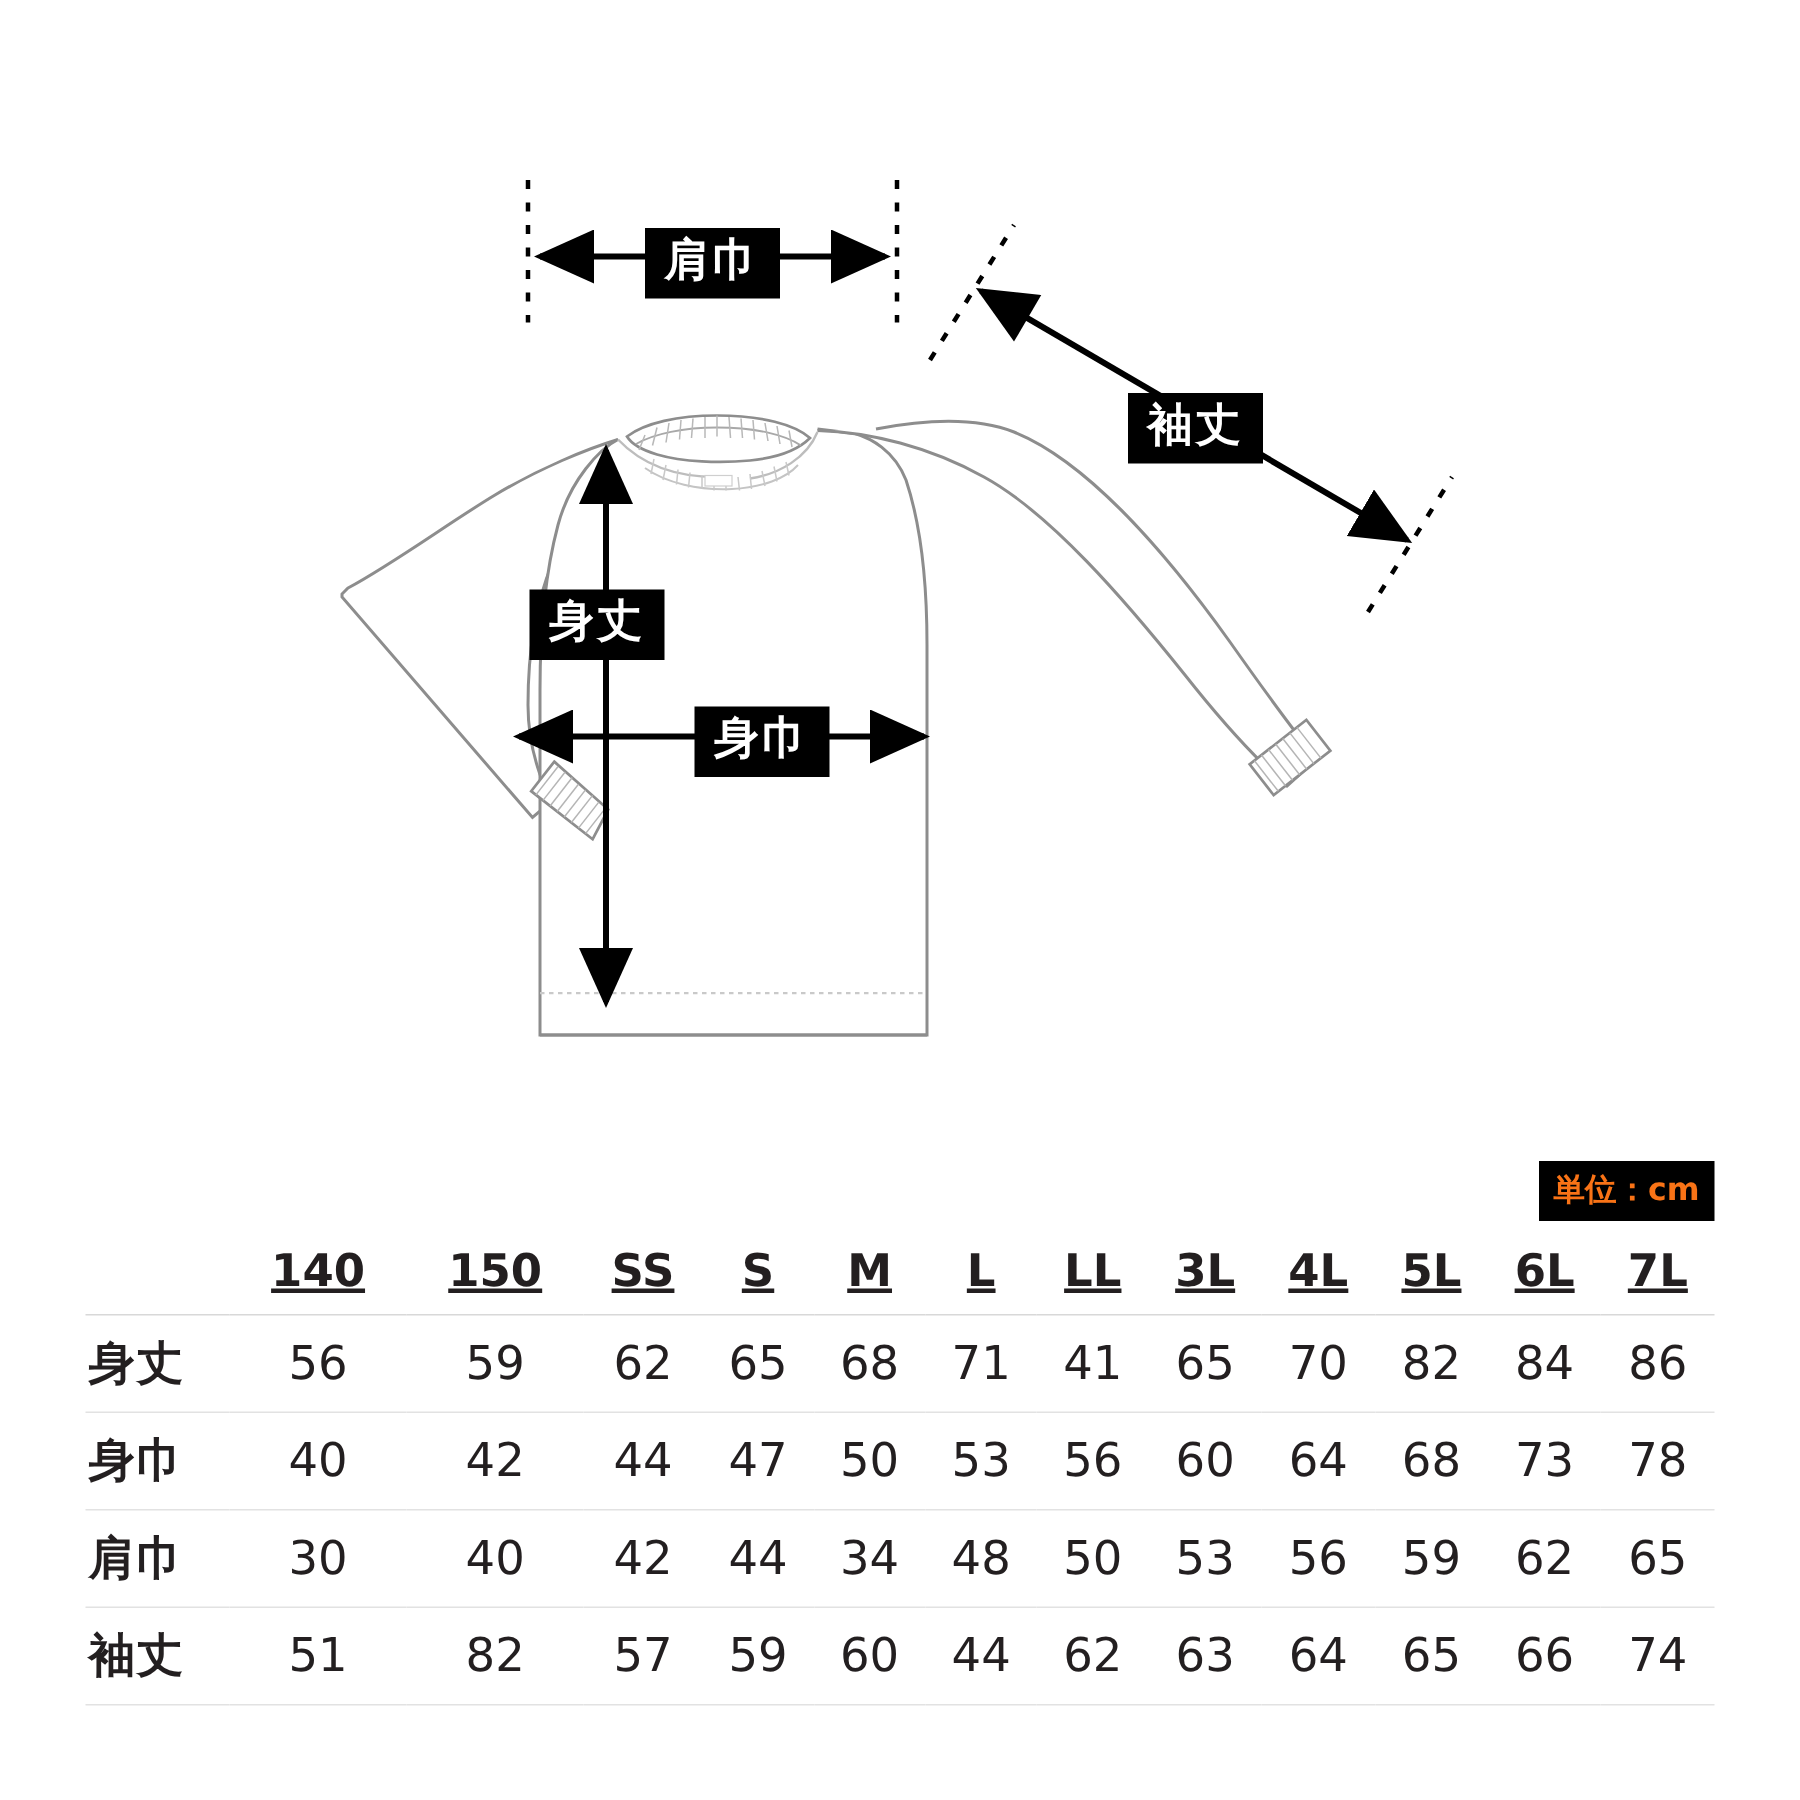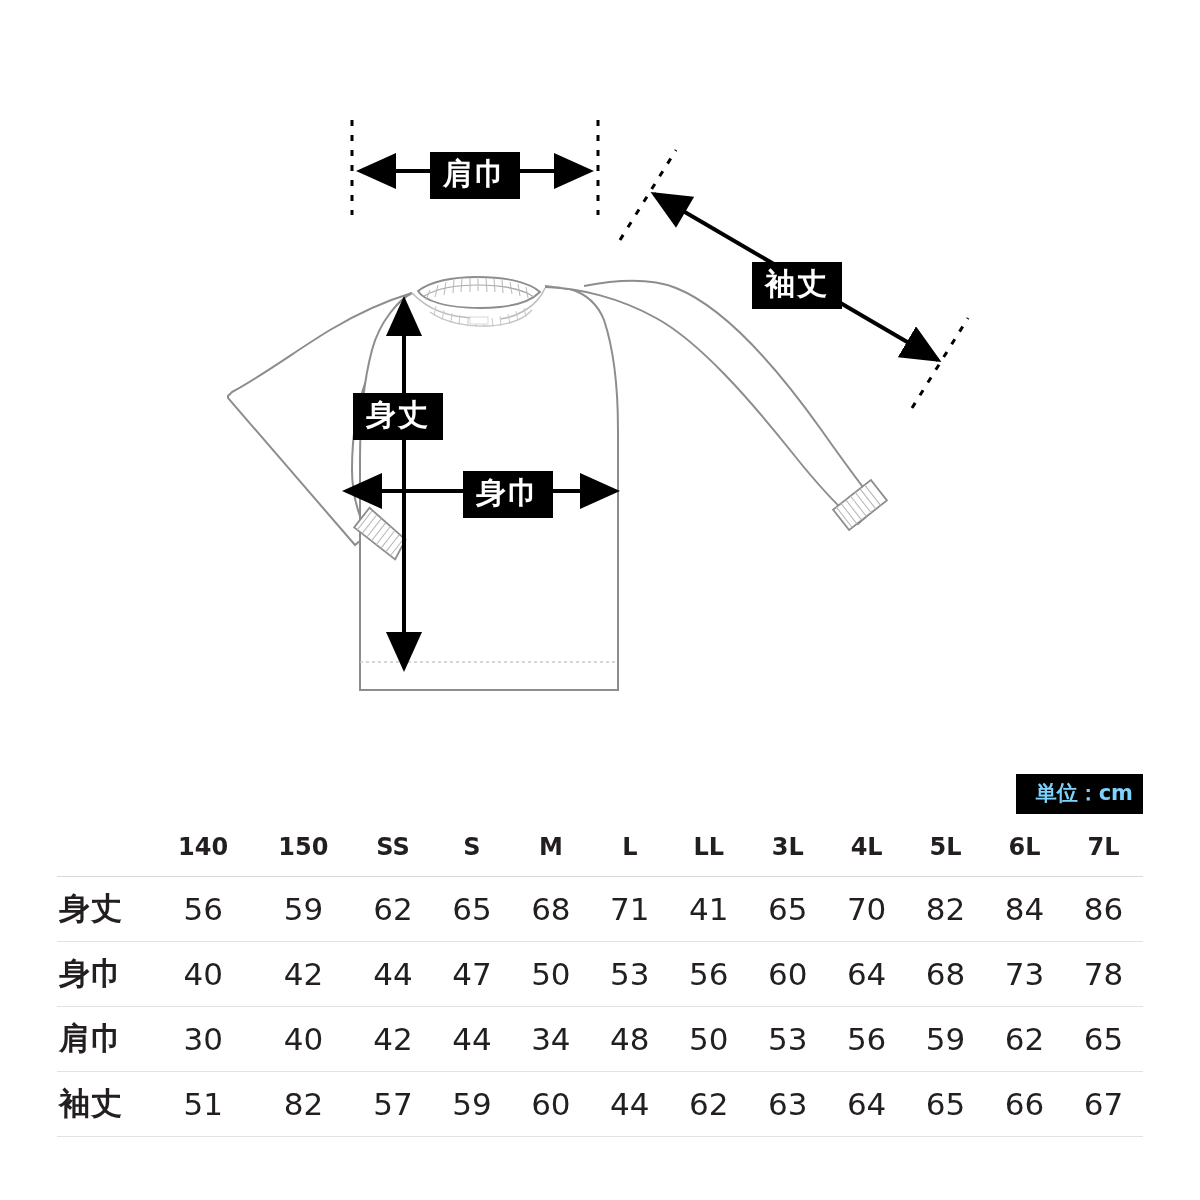--- a/index.html
+++ b/index.html
@@ -38,24 +38,24 @@
   #label-sode  { left: 752px; top: 262px; }
   #label-mitake{ left: 353px; top: 393px; }
   #label-mihaba{ left: 463px; top: 471px; }
 
   
   #unit-badge {
     position: absolute;
     right: 57px;
     top: 774px;
     background: #000000;
-    color: #7dd3fc;
+    color: #f97316;
     font-size: 21px;
     font-weight: 700;
-    padding: 5px 10px 7px 20px;
+    padding: 5px 10px 7px 10px;
     white-space: nowrap;
     font-family: "DejaVu Sans", sans-serif;
   }
 
   
   #size-table {
     position: absolute;
     left: 57px;
     top: 818px;
     width: 1086px;
@@ -66,23 +66,24 @@
     text-align: center;
     font-weight: 400;
     font-size: 31px;
     color: #231f20;
     padding: 0;
     height: 64px;
     vertical-align: middle;
   }
   #size-table thead th {
     font-weight: 700;
-    font-size: 24px;
+    font-size: 30px;
     height: 58px;
     border-bottom: 1px solid #d8d8d8;
+    text-decoration: underline;
   }
   #size-table thead th.rowhead-col { width: 96px; }
   #size-table tbody th {
     font-weight: 700;
     font-size: 31px;
     text-align: left;
     padding-left: 2px;
     letter-spacing: 1px;
   }
   #size-table tbody tr { border-bottom: 1px solid #e2e2e2; }
@@ -328,16 +329,16 @@
       <td>82</td>
       <td>57</td>
       <td>59</td>
       <td>60</td>
       <td>44</td>
       <td>62</td>
       <td>63</td>
       <td>64</td>
       <td>65</td>
       <td>66</td>
-      <td>67</td>
+      <td>74</td>
     </tr>
   </tbody>
 </table>
 
 </body></html>

